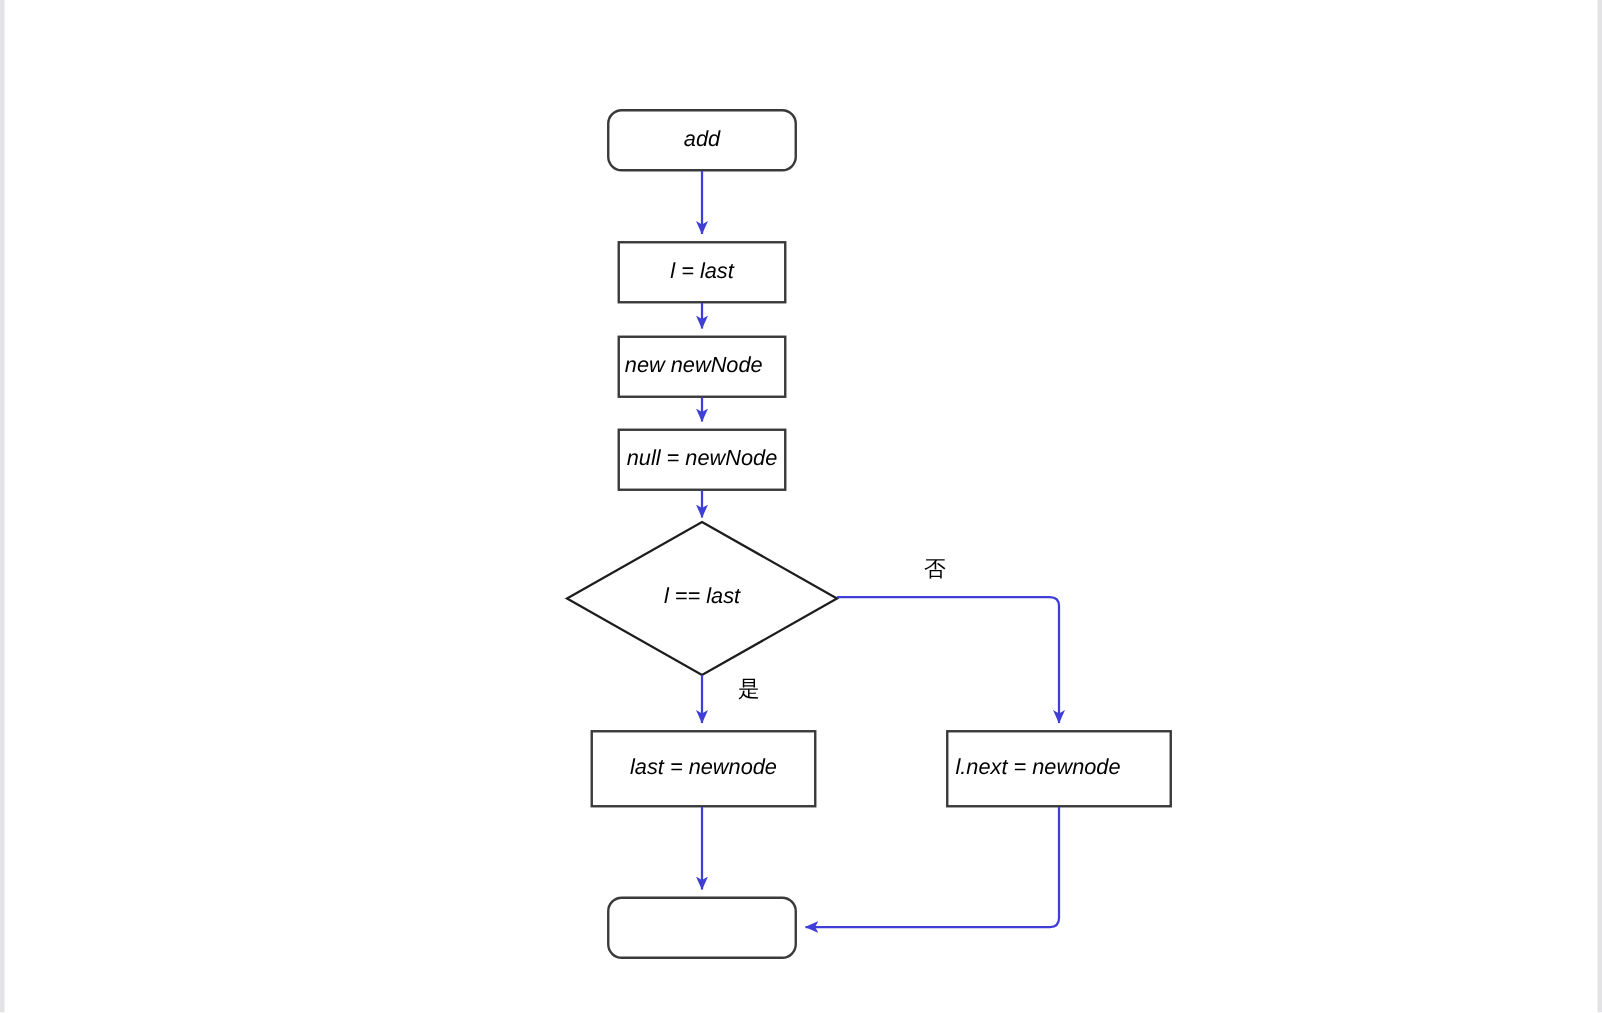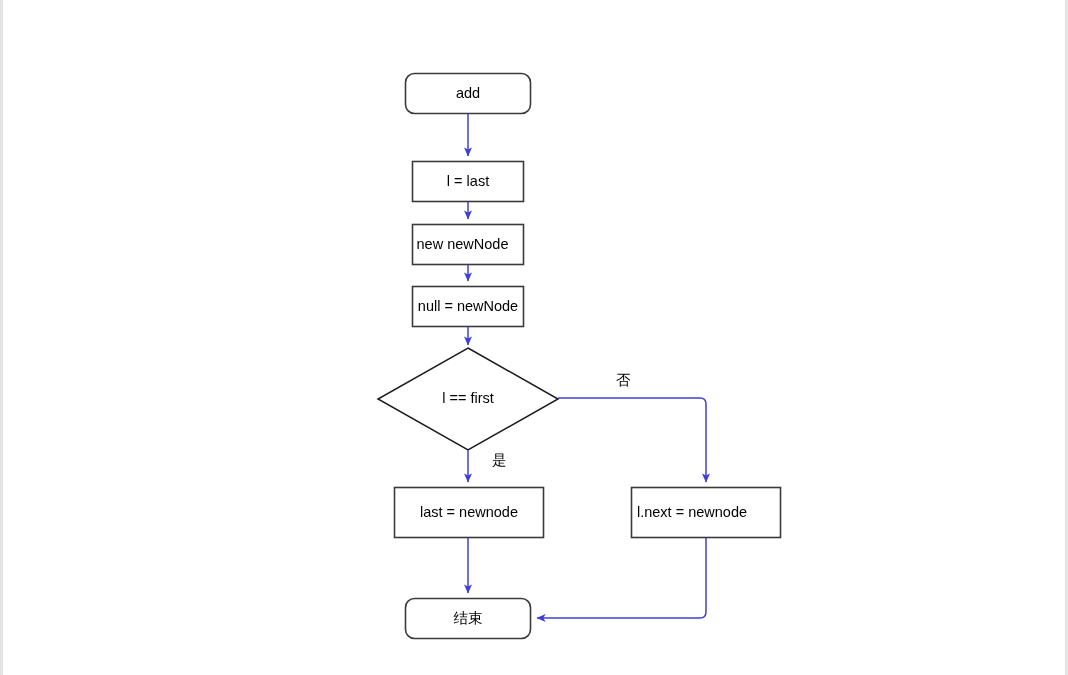--- a/index.html
+++ b/index.html
@@ -33,20 +33,21 @@
     position: absolute;
     display: flex;
     align-items: center;
     justify-content: center;
     text-align: center;
     color: #000000;
     font-size: 14.5px;
     line-height: 1.2;
     white-space: nowrap;
     pointer-events: none;
+    font-style: italic;
   }
   .edge-label {
     position: absolute;
     color: #000000;
     font-size: 14.5px;
     line-height: 1;
     white-space: nowrap;
   }
 </style>
 </head>
@@ -95,25 +96,24 @@
   </svg>
 
   <div class="node-label" style="left:402px; top:73px; width:126px; height:41px;">add</div>
 
   <div class="node-label" style="left:409px; top:161px; width:112px; height:41px;text-align:right;">l = last</div>
 
   <div class="node-label" style="left:409px; top:224px; width:101px; height:41px;">new newNode</div>
 
   <div class="node-label" style="left:409px; top:286px; width:112px; height:41px;">null = newNode</div>
 
-  <div class="node-label" style="left:375px; top:348px; width:180px; height:102px;">l == first</div>
+  <div class="node-label" style="left:375px; top:348px; width:180px; height:102px;">l == last</div>
 
   <div class="node-label" style="left:391px; top:487px; width:150px; height:51px;">last = newnode</div>
 
   <div class="node-label" style="left:628px; top:487px; width:122px; height:51px;">l.next = newnode</div>
 
-  <div class="node-label" style="left:402px; top:598px; width:126px; height:41px;">结束</div>
 
   <div class="edge-label" style="left:489px; top:453px;">是</div>
 
   <div class="edge-label" style="left:613px; top:373px;">否</div>
 
 </div>
 
 </body></html>

